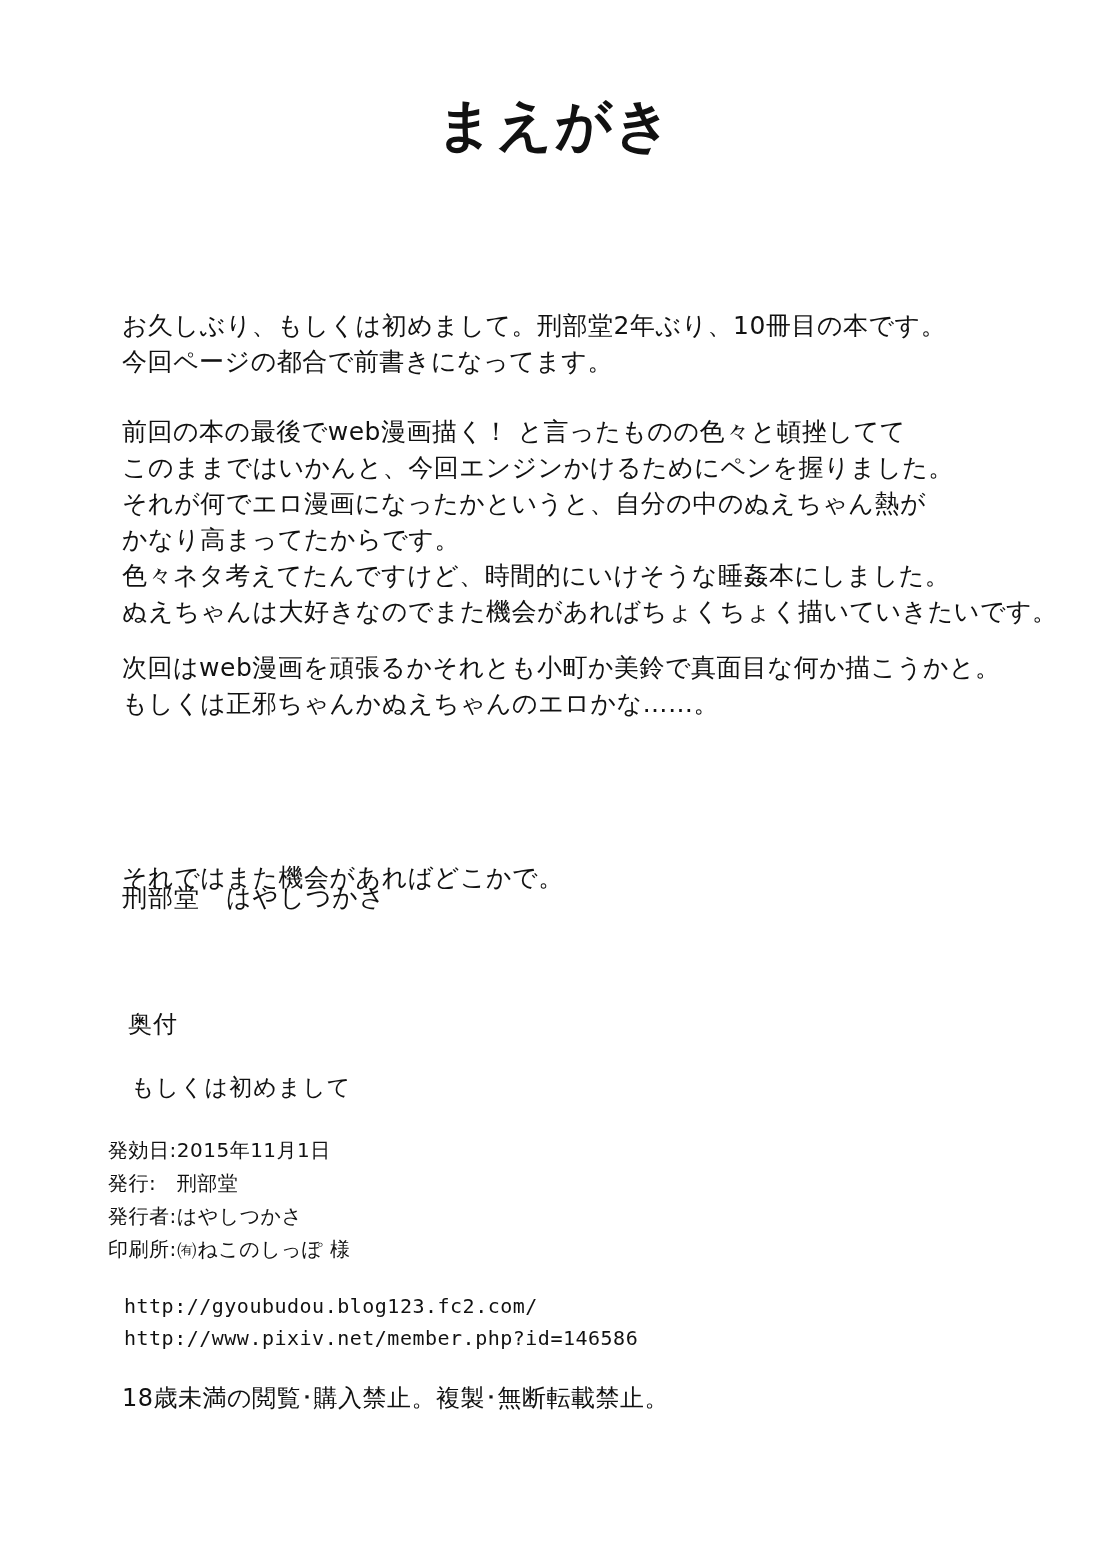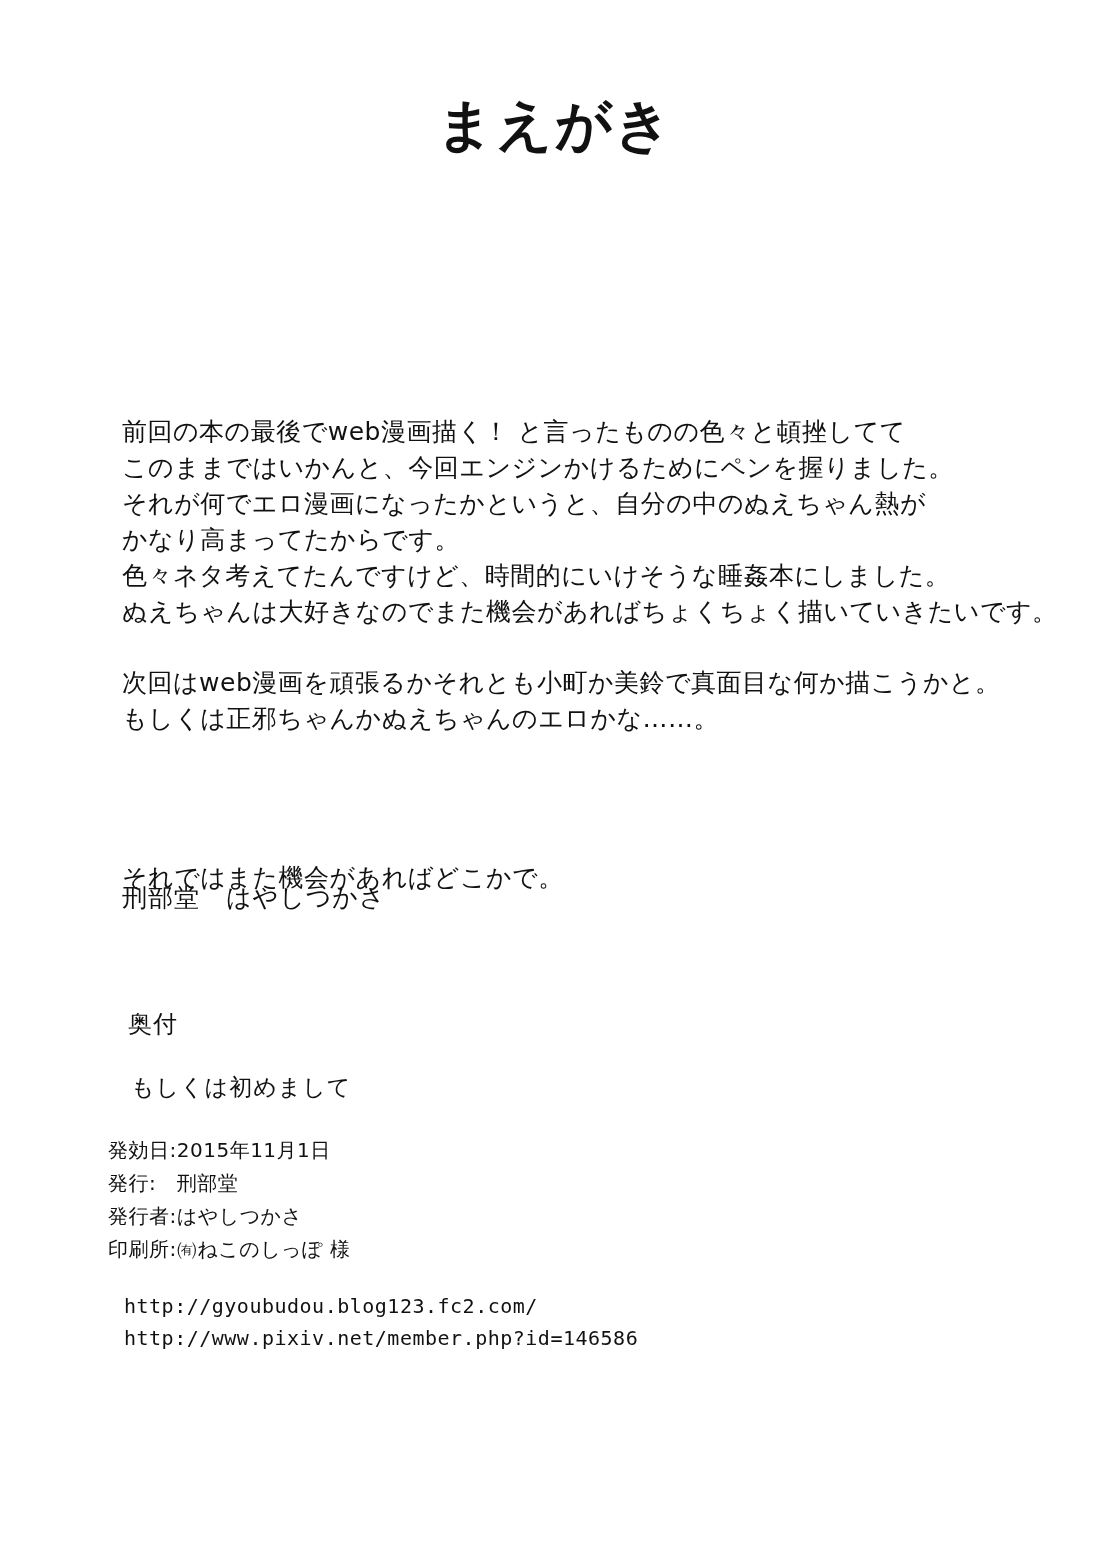--- a/index.html
+++ b/index.html
@@ -33,21 +33,21 @@
     left: 122px;
     width: 940px;
     font-size: 25px;
     line-height: 36px;
     letter-spacing: 0.5px;
     color: #111111;
     white-space: pre-wrap;
   }
   #para1 { top: 308px; }
   #para2 { top: 414px; }
-  #para3 { top: 665px; }
+  #para3 { top: 650px; }
   #para4 { top: 860px; }
   #signature {
     position: absolute;
     left: 122px;
     top: 880px;
     font-size: 25px;
     line-height: 36px;
     letter-spacing: 1px;
     color: #111111;
   }
@@ -97,34 +97,37 @@
     color: #111111;
   }
 </style>
 </head>
 <body>
 
 <div class="page">
 
   <div class="title">まえがき</div>
 
+  <div class="body-block" id="para1">お久しぶり、もしくは初めまして。刑部堂2年ぶり、10冊目の本です。
+今回ページの都合で前書きになってます。</div>
   <div class="body-block" id="para2">前回の本の最後でweb漫画描く！ と言ったものの色々と頓挫してて
 このままではいかんと、今回エンジンかけるためにペンを握りました。
 それが何でエロ漫画になったかというと、自分の中のぬえちゃん熱が
 かなり高まってたからです。
 色々ネタ考えてたんですけど、時間的にいけそうな睡姦本にしました。
 ぬえちゃんは大好きなのでまた機会があればちょくちょく描いていきたいです。</div>
   <div class="body-block" id="para3">次回はweb漫画を頑張るかそれとも小町か美鈴で真面目な何か描こうかと。
 もしくは正邪ちゃんかぬえちゃんのエロかな……。</div>
   <div class="body-block" id="para4">それではまた機会があればどこかで。</div>
 
   <div id="signature">刑部堂　はやしつかさ</div>
 
   <div class="colophon-heading">奥付</div>
   <div class="colophon-booktitle">もしくは初めまして</div>
   <div class="colophon-lines">発効日:2015年11月1日
 発行:　刑部堂
 発行者:はやしつかさ
 印刷所:㈲ねこのしっぽ 様</div>
   <div class="colophon-links">http://gyoubudou.blog123.fc2.com/
 http://www.pixiv.net/member.php?id=146586</div>
+  <div class="colophon-notice">18歳未満の閲覧･購入禁止。複製･無断転載禁止。</div>
 
 </div>
 
 </body></html>

